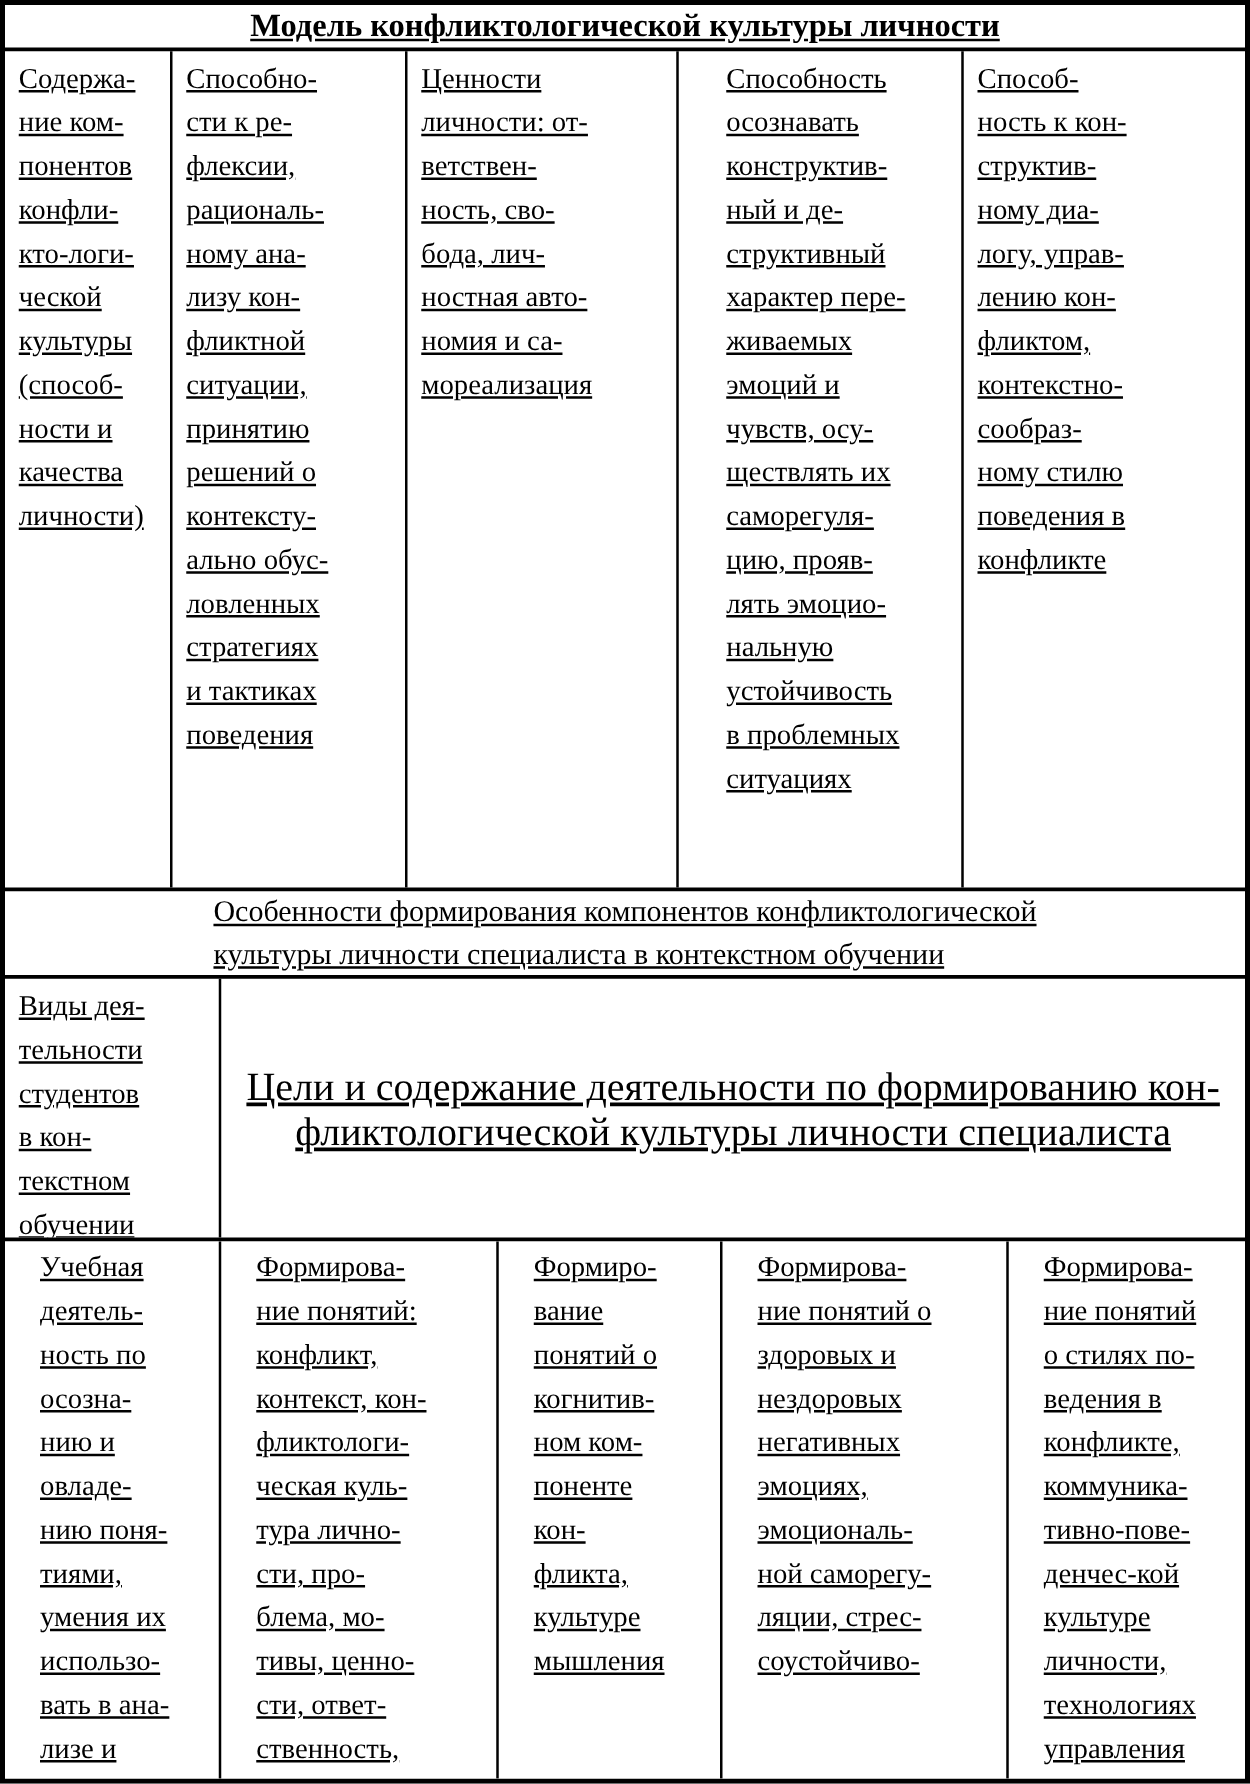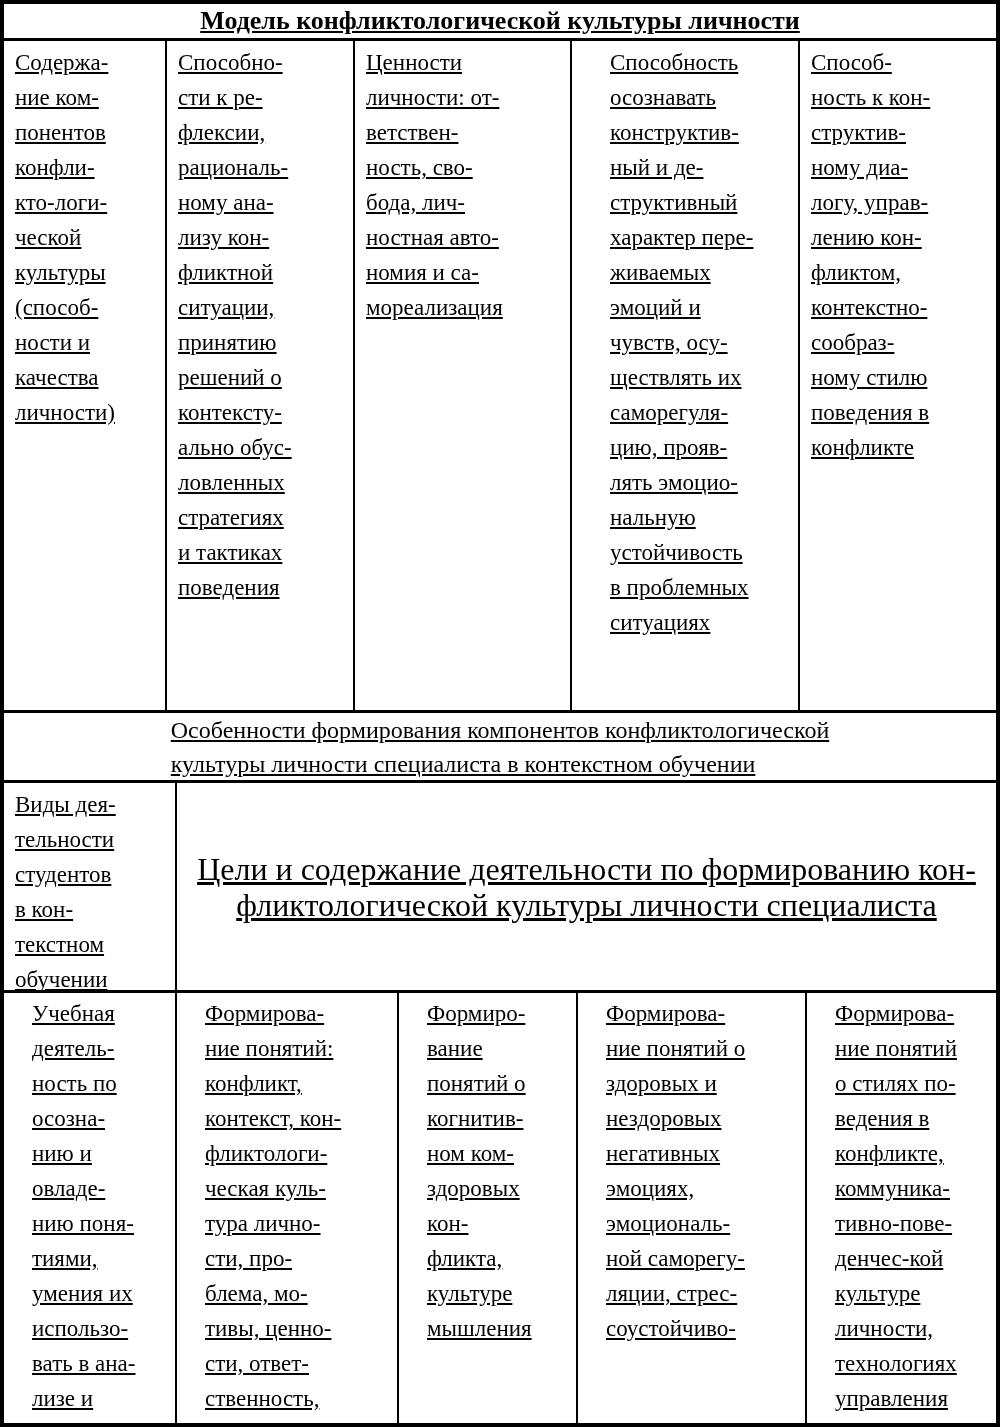--- a/index.html
+++ b/index.html
@@ -36,21 +36,21 @@
   .cell {
     border-left: 2px solid #000000;
     padding: 4px 6px 0 11px;
     font-size: 23px;
     line-height: 35px;
     white-space: pre-line;
     overflow: hidden;
   }
   .cell.first { border-left: none; }
   .top-row { height: 672px; }
-  .top-row .c1 { width: 161px; }
+  .top-row .c1 { width: 132px; }
   .top-row .c2 { width: 217px; }
   .top-row .c3 { width: 188px; }
   .top-row .c4 { width: 228px; padding-left: 38px; }
   .top-row .c5 { width: 175px; }
   .band {
     border-top: 3px solid #000000;
     height: 70px;
     flex: none;
     display: flex;
     align-items: center;
@@ -191,21 +191,21 @@
 сти, про-
 блема, мо-
 тивы, ценно-
 сти, ответ-
 ственность,</div>
     <div class="cell c3">Формиро-
 вание
 понятий о
 когнитив-
 ном ком-
-здоровых
+поненте
 кон-
 фликта,
 культуре
 мышления</div>
     <div class="cell c4">Формирова-
 ние понятий о
 здоровых и
 нездоровых
 негативных
 эмоциях,

